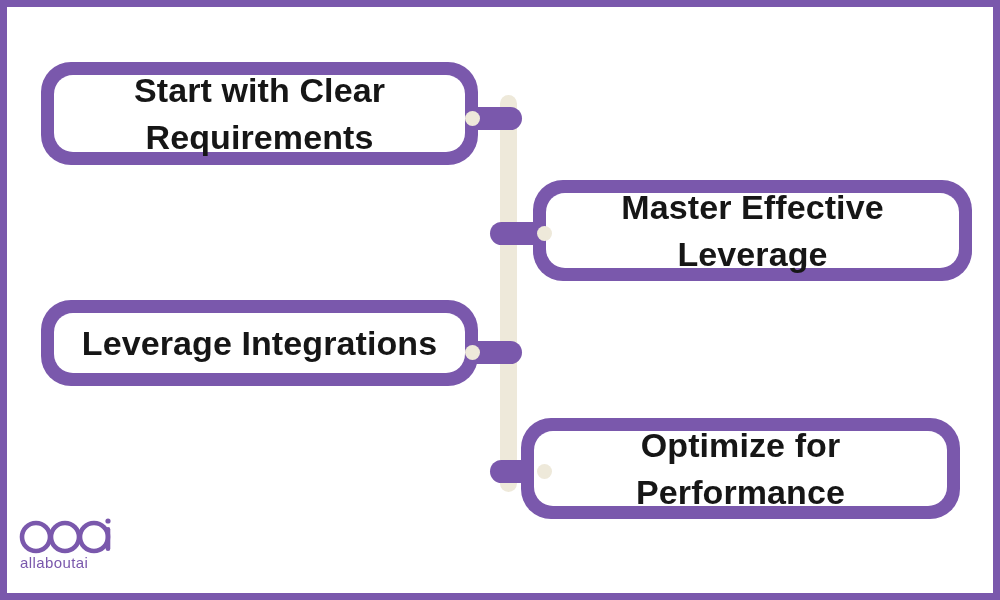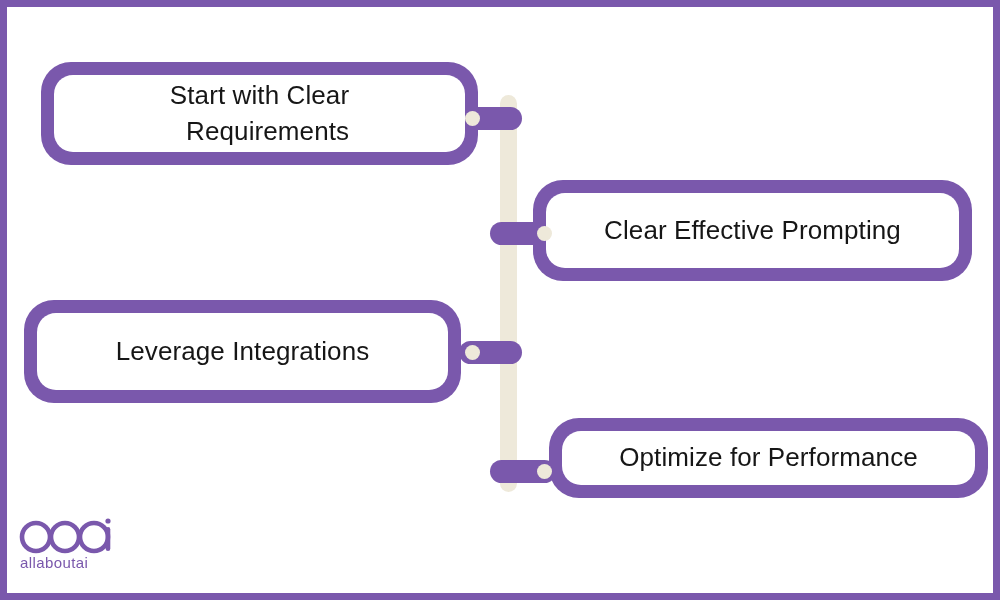--- a/index.html
+++ b/index.html
@@ -55,27 +55,26 @@
     height: 100%;
     background: #ffffff;
     border-radius: 19px;
     display: flex;
     align-items: center;
     justify-content: center;
     text-align: center;
   }
   .node-label {
     color: #161616;
-    font-size: 26px;
-    font-weight: 400;
+    font-size: 34px;
+    font-weight: 700;
     line-height: 1.36;
     letter-spacing: 0.1px;
     padding: 0 16px;
     white-space: pre-line;
-    text-align: right;
   }
 
   
   .tab {
     position: absolute;
     height: 23px;
     background: #7a58ac;
     border-radius: 12px;
     z-index: 2;
   }
@@ -114,37 +113,37 @@
         <span class="node-label">Start with Clear
 Requirements</span>
       </div>
     </div>
     <div class="dot" style="left:458px; top:104px;"></div>
 
     <div class="tab" style="left:483px; top:215px; width:66px;"></div>
 
     <div class="node" style="left:526px; top:173px; width:439px; height:101px;">
       <div class="node-inner">
-        <span class="node-label">Clear Effective Prompting</span>
+        <span class="node-label">Master Effective Leverage</span>
       </div>
     </div>
     <div class="dot" style="left:530px; top:219px;"></div>
 
     <div class="tab" style="left:452px; top:334px; width:63px;"></div>
 
-    <div class="node" style="left:17px; top:293px; width:437px; height:103px;">
+    <div class="node" style="left:34px; top:293px; width:437px; height:86px;">
       <div class="node-inner">
         <span class="node-label">Leverage Integrations</span>
       </div>
     </div>
     <div class="dot" style="left:458px; top:338px;"></div>
 
     <div class="tab" style="left:483px; top:453px; width:66px;"></div>
 
-    <div class="node" style="left:542px; top:411px; width:439px; height:80px;">
+    <div class="node" style="left:514px; top:411px; width:439px; height:101px;">
       <div class="node-inner">
         <span class="node-label">Optimize for Performance</span>
       </div>
     </div>
     <div class="dot" style="left:530px; top:457px;"></div>
 
     <div class="logo">
       <svg width="112" height="56" viewBox="0 0 112 56" aria-hidden="true">
         <g fill="none" stroke="#7a58ac" stroke-width="4.6">
 

